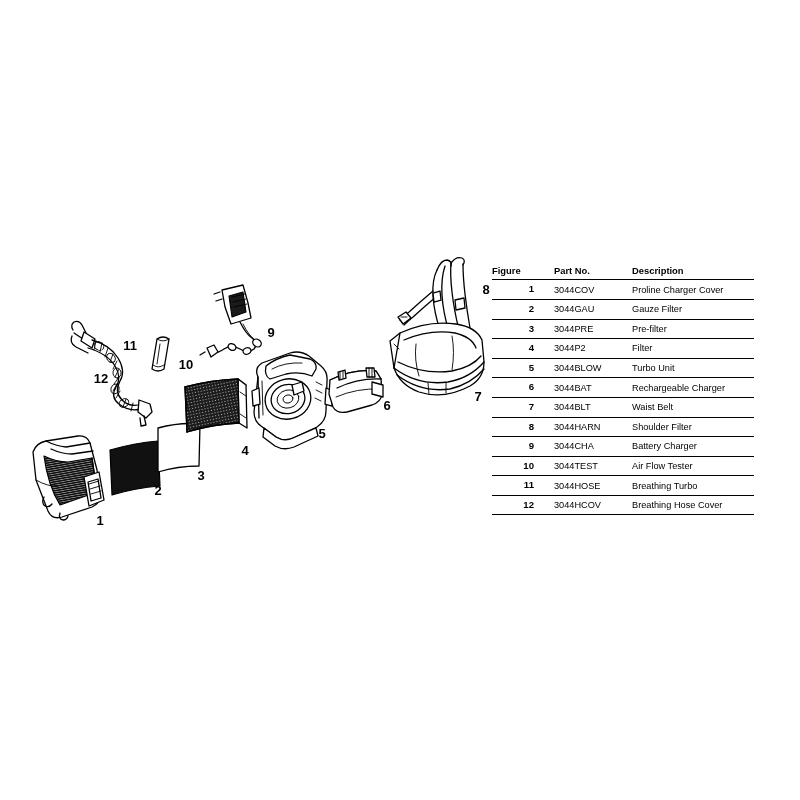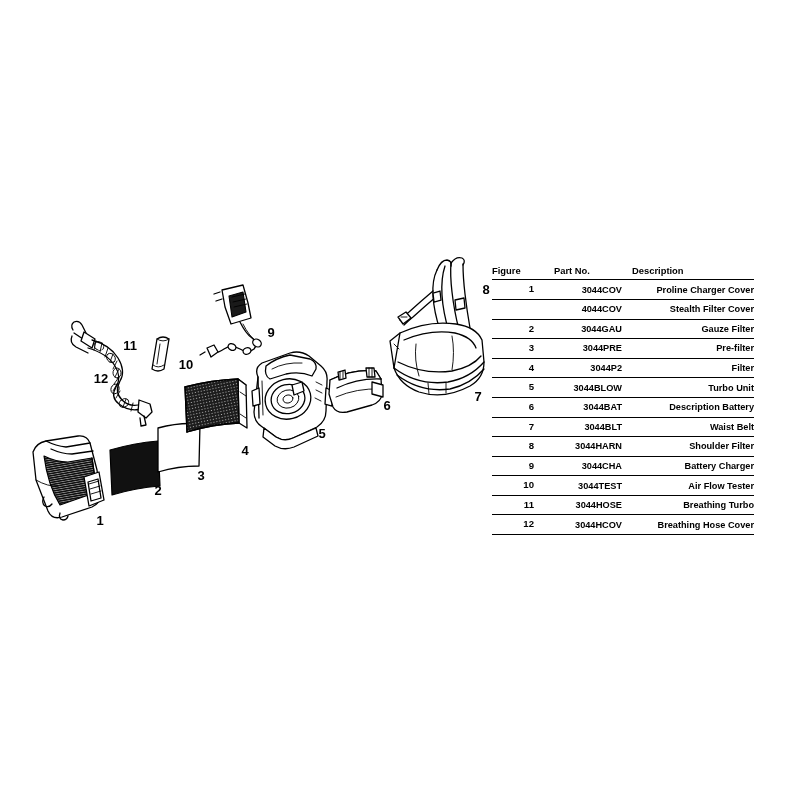--- a/index.html
+++ b/index.html
@@ -83,23 +83,22 @@
     border-collapse: collapse;
     width: 262px;
     font-size: 9.2px;
     line-height: 1.1;
   }
   table.parts th,
   table.parts td {
     padding: 0;
     margin: 0;
     vertical-align: middle;
-    font-weight: bold;
+    font-weight: normal;
     white-space: nowrap;
-    text-align: right;
   }
   table.parts thead th {
     font-weight: bold;
     font-size: 9.4px;
     padding-bottom: 3px;
     text-align: left;
     border-bottom: 1.1px solid #000;
   }
   table.parts thead th.col-fig {
     text-align: left;
@@ -364,25 +363,20 @@
           <th class="col-desc">Description</th>
         </tr>
       </thead>
       <tbody id="parts-table-body">
           <tr>
             <td class="col-fig">1</td>
             <td class="col-part">3044COV</td>
             <td class="col-desc">Proline Charger Cover</td>
           </tr>
           <tr>
-            <td class="col-fig"></td>
-            <td class="col-part">4044COV</td>
-            <td class="col-desc">Stealth Filter Cover</td>
-          </tr>
-          <tr>
             <td class="col-fig">2</td>
             <td class="col-part">3044GAU</td>
             <td class="col-desc">Gauze Filter</td>
           </tr>
           <tr>
             <td class="col-fig">3</td>
             <td class="col-part">3044PRE</td>
             <td class="col-desc">Pre-filter</td>
           </tr>
           <tr>
@@ -391,21 +385,21 @@
             <td class="col-desc">Filter</td>
           </tr>
           <tr>
             <td class="col-fig">5</td>
             <td class="col-part">3044BLOW</td>
             <td class="col-desc">Turbo Unit</td>
           </tr>
           <tr>
             <td class="col-fig">6</td>
             <td class="col-part">3044BAT</td>
-            <td class="col-desc">Description Battery</td>
+            <td class="col-desc">Rechargeable Charger</td>
           </tr>
           <tr>
             <td class="col-fig">7</td>
             <td class="col-part">3044BLT</td>
             <td class="col-desc">Waist Belt</td>
           </tr>
           <tr>
             <td class="col-fig">8</td>
             <td class="col-part">3044HARN</td>
             <td class="col-desc">Shoulder Filter</td>

